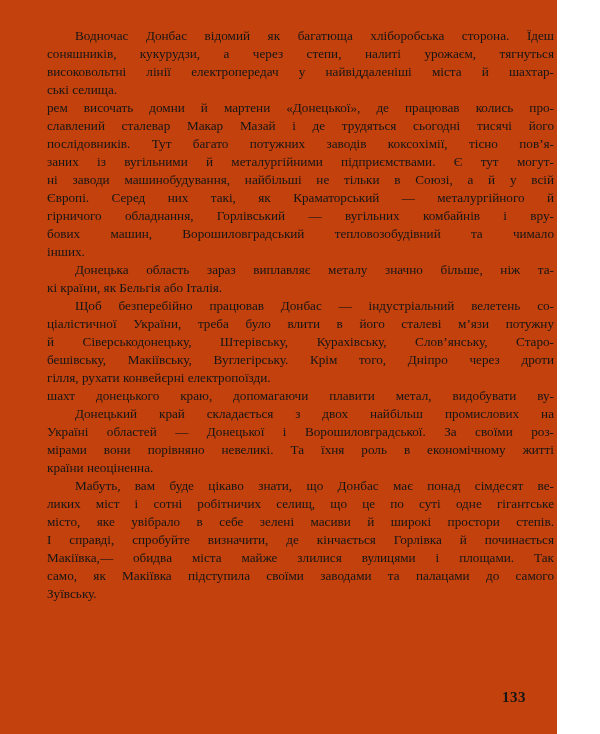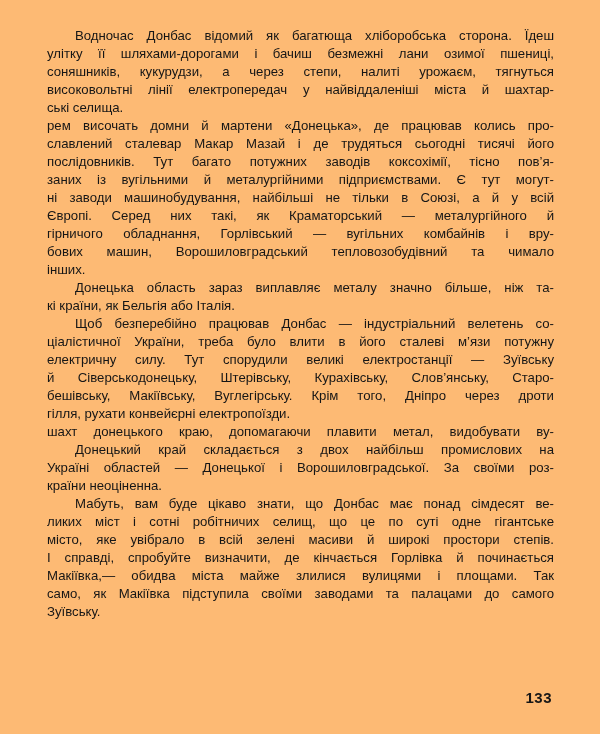--- a/index.html
+++ b/index.html
@@ -2,24 +2,24 @@
 <html><head>
 <meta charset="utf-8">
 <style>
   html, body {
     margin: 0;
     padding: 0;
     background: #ffffff;
   }
   .page {
     position: relative;
-    width: 600px;
+    width: 557px;
     height: 734px;
-    background: #fdba74;
-    font-family: Liberation Sans, sans-serif;
+    background: #c2410c;
+    font-family: Liberation Serif, serif;
     color: #161616;
     overflow: hidden;
   }
   .text-block {
     position: absolute;
     left: 47px;
     top: 27px;
     width: 507px;
     font-size: 13.2px;
     line-height: 18px;
@@ -34,73 +34,72 @@
   }
   .paragraph .line.first {
     text-indent: 28px;
   }
   .paragraph .line.last {
     text-align: center;
     text-align-last: left;
   }
   .page-number {
     position: absolute;
-    right: 48px;
+    right: 31px;
     bottom: 28px;
     font-size: 15px;
     font-weight: bold;
     letter-spacing: 0.5px;
     margin-left: 40px;
   }
 </style>
 </head>
 <body>
 
 <div class="page">
   <div class="text-block">
     <div class="paragraph">
         <div class="line first">Водночас Донбас відомий як багатюща хліборобська сторона. Їдеш</div>
-        <div class="line">улітку її шляхами-дорогами і бачиш безмежні лани озимої пшениці,</div>
         <div class="line">соняшників, кукурудзи, а через степи, налиті урожаєм, тягнуться</div>
         <div class="line">високовольтні лінії електропередач у найвіддаленіші міста й шахтар-</div>
         <div class="line last">ські селища.</div>
       </div>
     <div class="paragraph">
-        <div class="line">рем височать домни й мартени «Донецька», де працював колись про-</div>
+        <div class="line">рем височать домни й мартени «Донецької», де працював колись про-</div>
         <div class="line">славлений сталевар Макар Мазай і де трудяться сьогодні тисячі його</div>
         <div class="line">послідовників. Тут багато потужних заводів коксохімії, тісно пов’я-</div>
         <div class="line">заних із вугільними й металургійними підприємствами. Є тут могут-</div>
         <div class="line">ні заводи машинобудування, найбільші не тільки в Союзі, а й у всій</div>
         <div class="line">Європі. Серед них такі, як Краматорський — металургійного й</div>
         <div class="line">гірничого обладнання, Горлівський — вугільних комбайнів і вру-</div>
         <div class="line">бових машин, Ворошиловградський тепловозобудівний та чимало</div>
         <div class="line last">інших.</div>
       </div>
     <div class="paragraph">
         <div class="line first">Донецька область зараз виплавляє металу значно більше, ніж та-</div>
         <div class="line last">кі країни, як Бельгія або Італія.</div>
       </div>
     <div class="paragraph">
         <div class="line first">Щоб безперебійно працював Донбас — індустріальний велетень со-</div>
         <div class="line">ціалістичної України, треба було влити в його сталеві м’язи потужну</div>
-        <div class="line">електричну силу. Тут спорудили великі електростанції — Зуївську</div>
         <div class="line">й Сіверськодонецьку, Штерівську, Курахівську, Слов’янську, Старо-</div>
         <div class="line">бешівську, Макіївську, Вуглегірську. Крім того, Дніпро через дроти</div>
         <div class="line last">гілля, рухати конвейєрні електропоїзди.</div>
         <div class="line">шахт донецького краю, допомагаючи плавити метал, видобувати ву-</div>
       </div>
     <div class="paragraph">
         <div class="line first">Донецький край складається з двох найбільш промислових на</div>
         <div class="line">Україні областей — Донецької і Ворошиловградської. За своїми роз-</div>
+        <div class="line">мірами вони порівняно невеликі. Та їхня роль в економічному житті</div>
         <div class="line last">країни неоціненна.</div>
       </div>
     <div class="paragraph">
         <div class="line first">Мабуть, вам буде цікаво знати, що Донбас має понад сімдесят ве-</div>
         <div class="line">ликих міст і сотні робітничих селищ, що це по суті одне гігантське</div>
-        <div class="line">місто, яке увібрало в всій зелені масиви й широкі простори степів.</div>
+        <div class="line">місто, яке увібрало в себе зелені масиви й широкі простори степів.</div>
         <div class="line">І справді, спробуйте визначити, де кінчається Горлівка й починається</div>
         <div class="line">Макіївка,— обидва міста майже злилися вулицями і площами. Так</div>
         <div class="line">само, як Макіївка підступила своїми заводами та палацами до самого</div>
         <div class="line last">Зуївську.</div>
       </div>
   </div>
   <div class="page-number">133</div>
 </div>
 
 </body></html>

